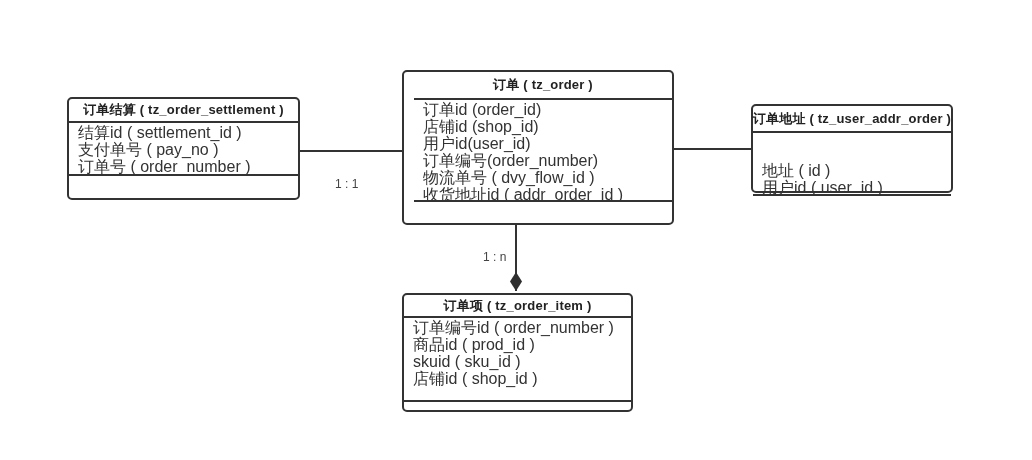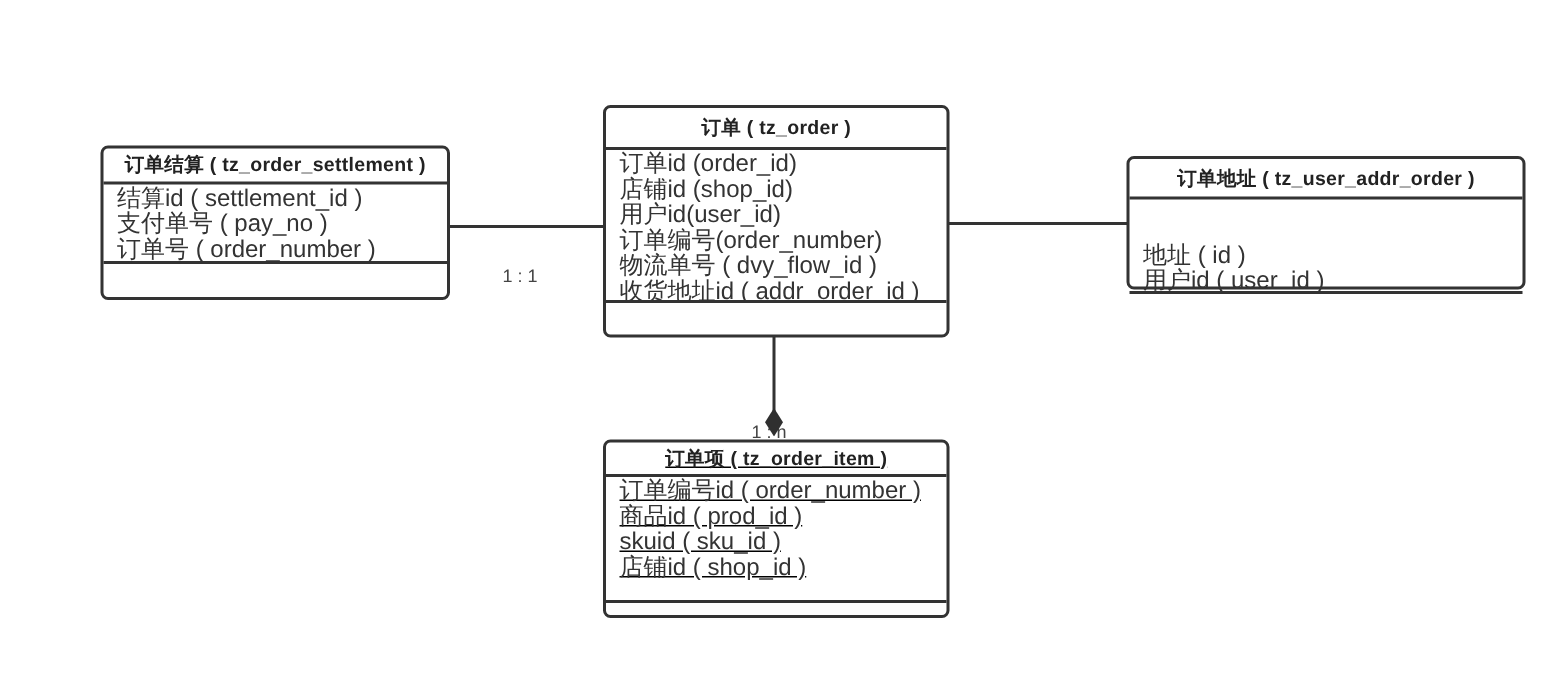--- a/index.html
+++ b/index.html
@@ -88,57 +88,57 @@
 
 <div class="canvas">
 
   <div class="connector-h" style="left:299px; top:150px; width:104px;"></div>
 
   <div class="connector-h" style="left:632px; top:148px; width:120px;"></div>
 
   <div class="connector-v" style="left:515px; top:224px; height:67px;"></div>
 
   <div class="rel-label" style="left:331px; top:144px;margin-top:33px;">1 : 1</div>
-  <div class="rel-label" style="left:497px; top:250px;margin-top:31px;">1 : n</div>
+  <div class="rel-label" style="left:479px; top:250px;">1 : n</div>
 
   <div class="diamond" style="left:510px; top:272px;"></div>
 
   <div class="entity" style="left:67px; top:97px; width:233px; height:103px;">
     <div class="entity-title" style="height:24px;">订单结算 ( tz_order_settlement )</div>
     <div class="entity-fields" style="height:53px;">
       <div>结算id ( settlement_id )</div>
       <div>支付单号 ( pay_no )</div>
       <div>订单号 ( order_number )</div>
     </div>
     <div class="entity-footer"></div>
   </div>
 
-  <div class="entity" style="left:402px; top:70px; width:231px; height:155px;">
+  <div class="entity" style="left:402px; top:70px; width:272px; height:155px;padding-left:10px;">
     <div class="entity-title" style="height:28px;">订单 ( tz_order )</div>
     <div class="entity-fields" style="height:102px;">
       <div>订单id (order_id)</div>
       <div>店铺id (shop_id)</div>
       <div>用户id(user_id)</div>
       <div>订单编号(order_number)</div>
       <div>物流单号 ( dvy_flow_id )</div>
       <div>收货地址id ( addr_order_id )</div>
     </div>
     <div class="entity-footer"></div>
   </div>
 
-  <div class="entity" style="left:751px; top:104px; width:266px; height:89px;">
+  <div class="entity" style="left:751px; top:104px; width:202px; height:89px;">
     <div class="entity-title" style="height:27px;">订单地址 ( tz_user_addr_order )</div>
     <div class="entity-fields" style="height:35px;margin-top:28px;">
       <div>地址 ( id )</div>
       <div>用户id ( user_id )</div>
     </div>
     <div class="entity-footer"></div>
   </div>
 
-  <div class="entity" style="left:402px; top:293px; width:231px; height:119px;text-decoration:underline;">
+  <div class="entity" style="left:402px; top:293px; width:231px; height:119px;">
     <div class="entity-title" style="height:23px;">订单项 ( tz_order_item )</div>
     <div class="entity-fields" style="height:84px;">
       <div>订单编号id ( order_number )</div>
       <div>商品id ( prod_id )</div>
       <div>skuid ( sku_id )</div>
       <div>店铺id ( shop_id )</div>
     </div>
     <div class="entity-footer"></div>
   </div>
 

